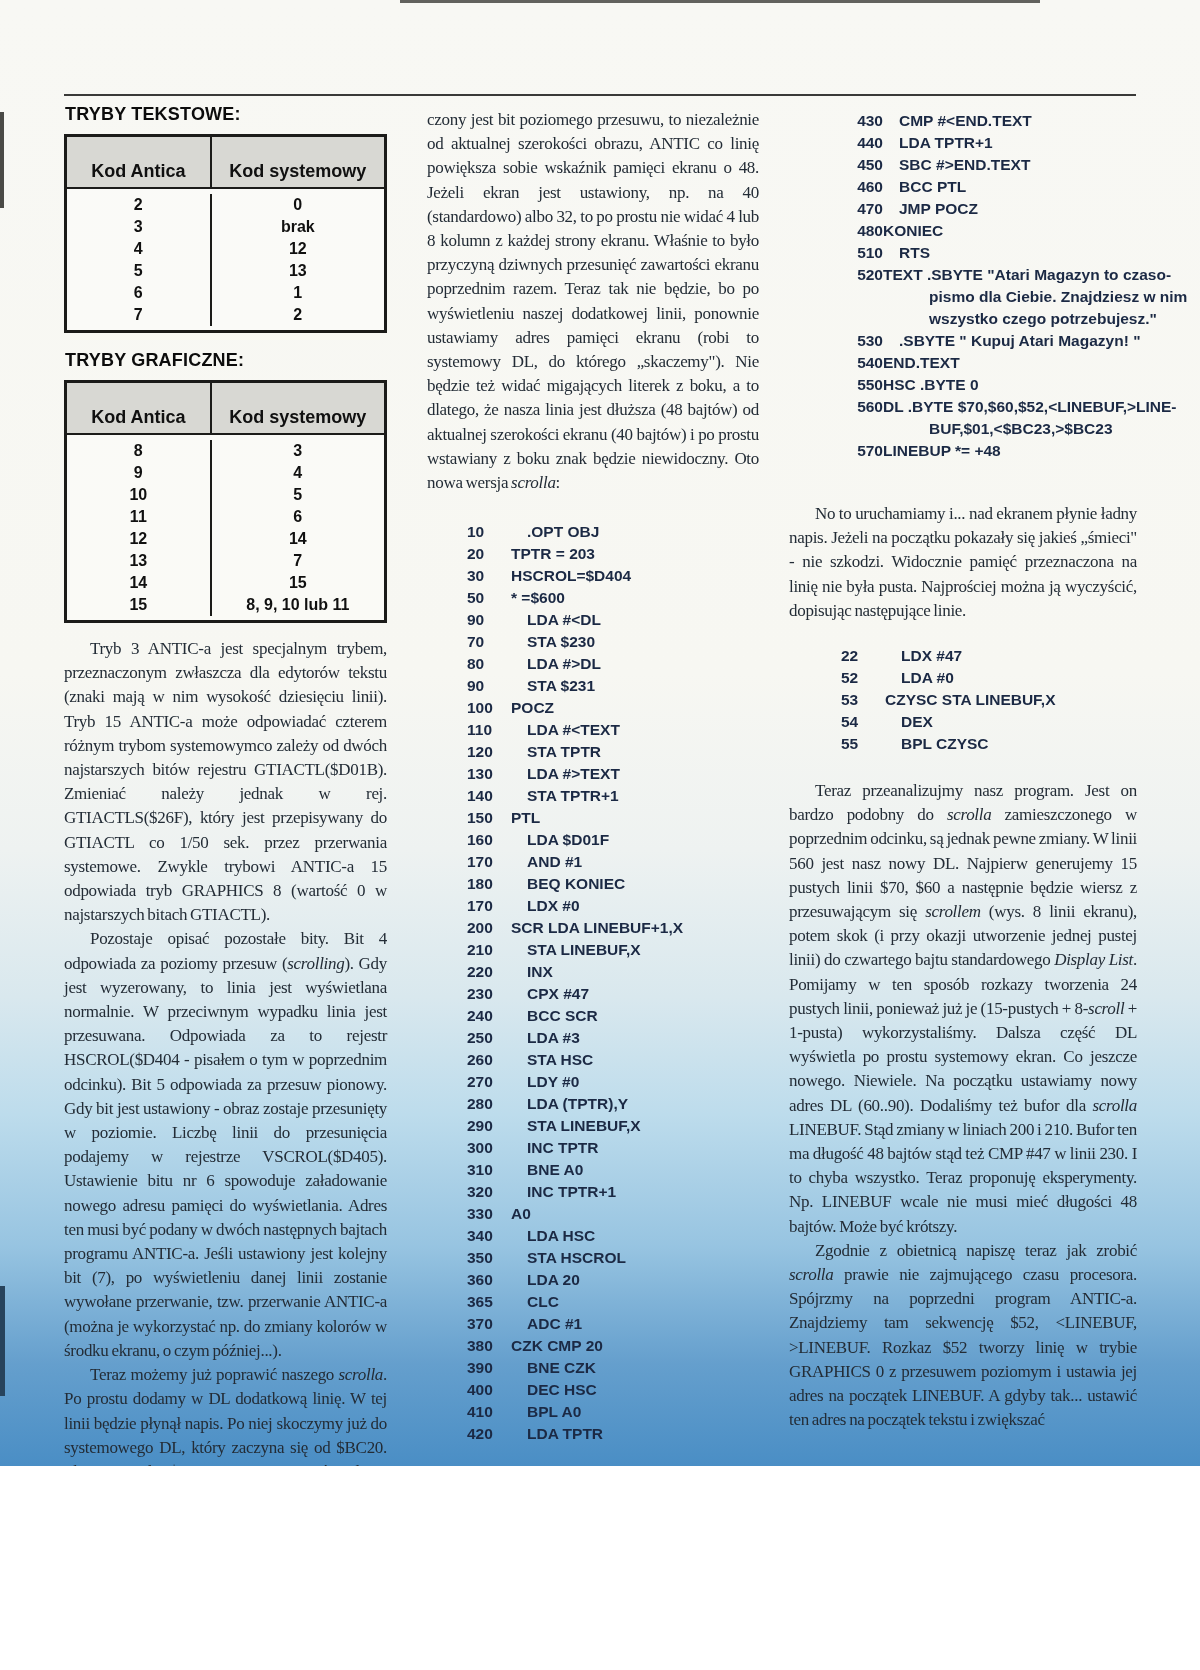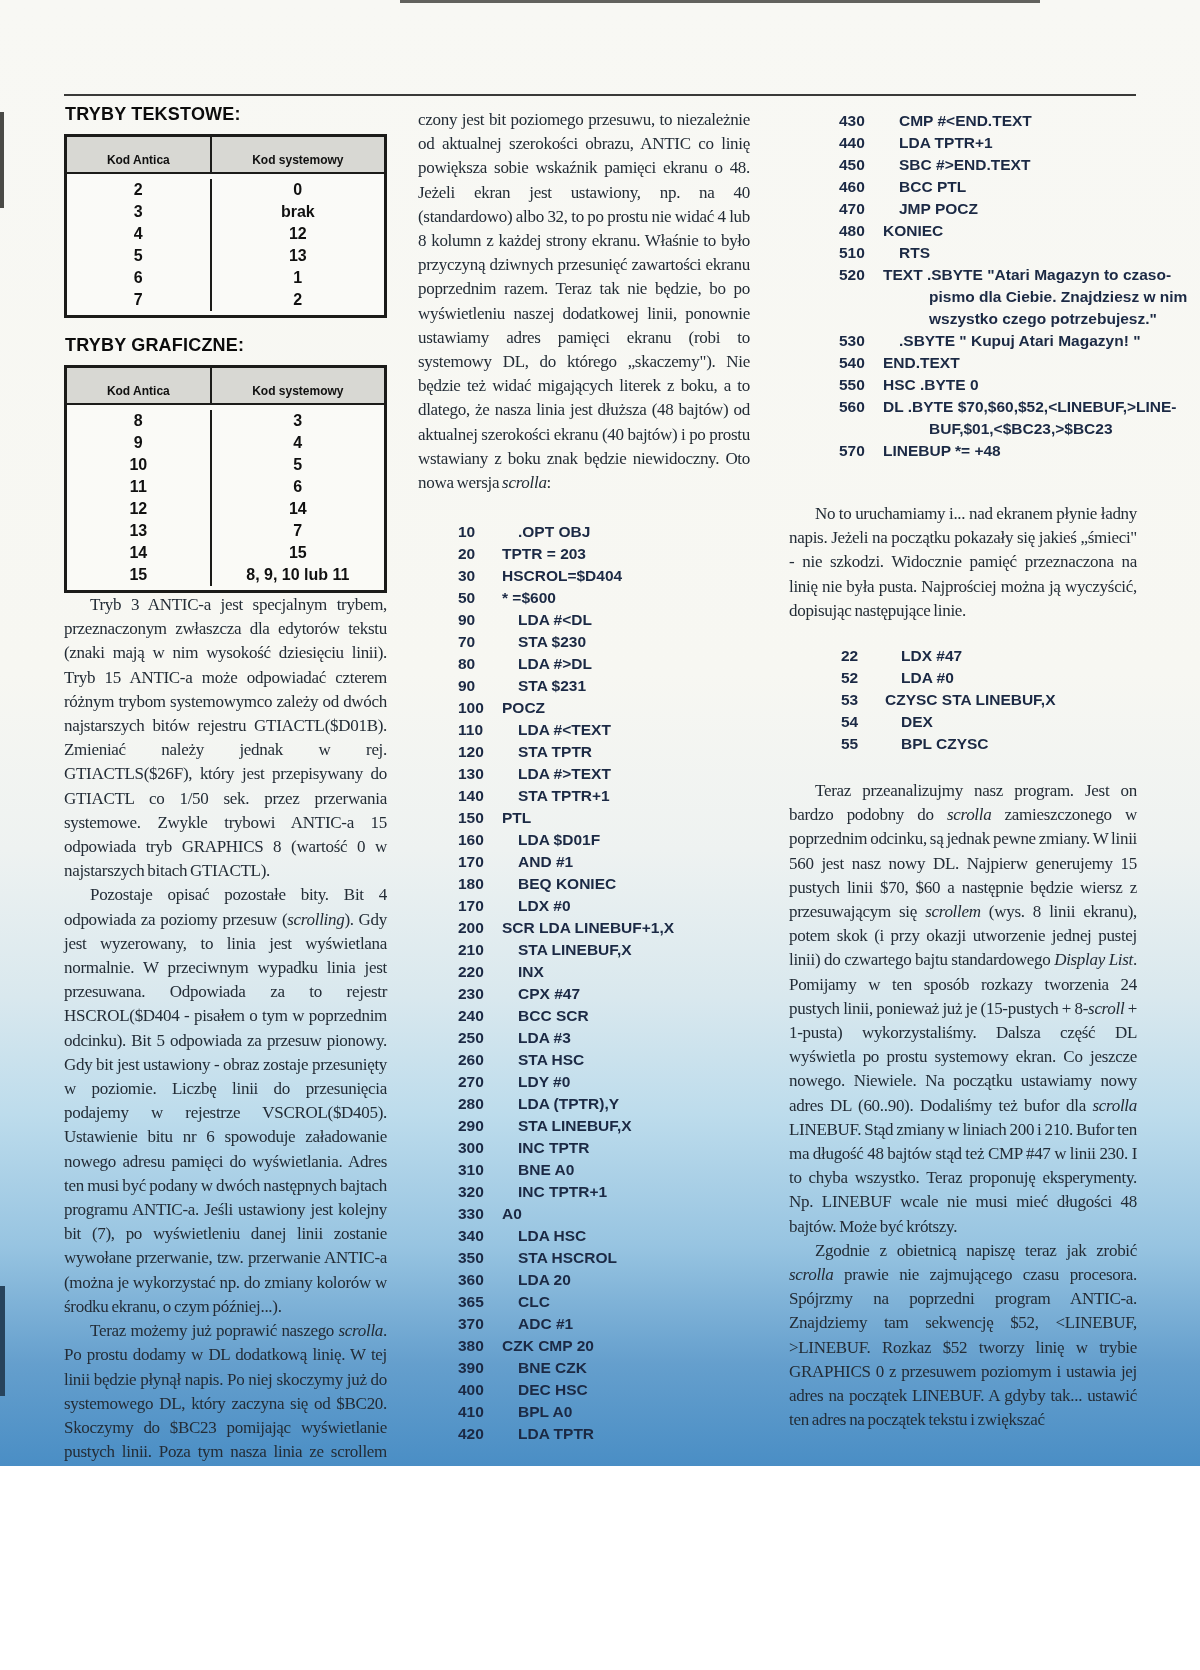--- a/index.html
+++ b/index.html
@@ -18,61 +18,61 @@
       #4a8ec5 100%);
     font-family:"Liberation Serif", serif;
   }
   .header-rule{position:absolute;left:64px;top:94px;width:1072px;height:2px;background:#3a3a38;}
   .top-edge-mark{position:absolute;left:400px;top:0;width:640px;height:3px;background:#3c3c38;opacity:.8;}
   .edge-mark-1{position:absolute;left:0;top:112px;width:4px;height:96px;background:#4a4a46;}
   .edge-mark-2{position:absolute;left:0;top:1286px;width:5px;height:110px;background:#27435c;}
 
   .col{position:absolute;}
   .col-left{left:64px;top:104px;width:323px;}
-  .col-mid{left:418px;top:108px;width:332px;}
+  .col-mid{left:427px;top:108px;width:332px;}
   .col-right{left:789px;top:108px;width:348px;}
 
   .tbl-heading{
     font-family:"Liberation Sans", sans-serif;
     font-weight:bold;font-size:18px;letter-spacing:.2px;
     color:#0c0c0c;margin:0 0 9px 1px;
   }
   .tbl-block-2{margin-top:17px;}
   .tbl{
     border:3px solid #1b1b19;
     background:rgba(255,255,255,0.35);
   }
   .tbl-head{display:flex;background:#d8d8d3;border-bottom:2px solid #1b1b19;}
   .th{
-    font-family:"Liberation Sans", sans-serif;font-weight:bold;font-size:12px;
-    color:#101010;text-align:center;padding:16px 0 5px;
+    font-family:"Liberation Sans", sans-serif;font-weight:bold;font-size:18px;
+    color:#101010;text-align:center;padding:24px 0 5px;
   }
   .th:first-child{width:45%;border-right:2px solid #1b1b19;}
   .th:last-child{flex:1;}
   .tbl-body{padding:5px 0 4px;}
   .tr{display:flex;}
   .td{
     font-family:"Liberation Sans", sans-serif;font-weight:bold;font-size:16px;
     line-height:22px;color:#101010;text-align:center;
   }
   .td:first-child{width:45%;border-right:2px solid #1b1b19;}
   .td:last-child{flex:1;}
 
-  .paras{margin-top:0;}
+  .paras{margin-top:14px;}
   .para{
     margin:0;font-size:17px;line-height:24.2px;color:#232c36;
     text-align:justify;letter-spacing:-0.3px;word-spacing:-1px;
     text-indent:26px;
   }
   .para.noindent{text-indent:0;}
   .para i{font-style:italic;}
 
   .listing{margin-top:24px;}
   .listing-main{margin-left:40px;margin-top:26px;}
-  .listing-cont{margin-left:50px;margin-top:2px;}
+  .listing-cont{margin-left:50px;margin-top:2px;text-align:right;}
   .listing-clear{margin-left:52px;margin-top:22px;}
   .cl{
     display:flex;white-space:nowrap;
     font-family:"Liberation Sans", sans-serif;font-weight:bold;
     font-size:15.5px;line-height:22px;color:#1b2944;
   }
   .ln{width:44px;flex:none;}
   .cc.lvl-0{padding-left:0;}
   .cc.lvl-1{padding-left:16px;}
   .cc.lvl-2{padding-left:46px;}

